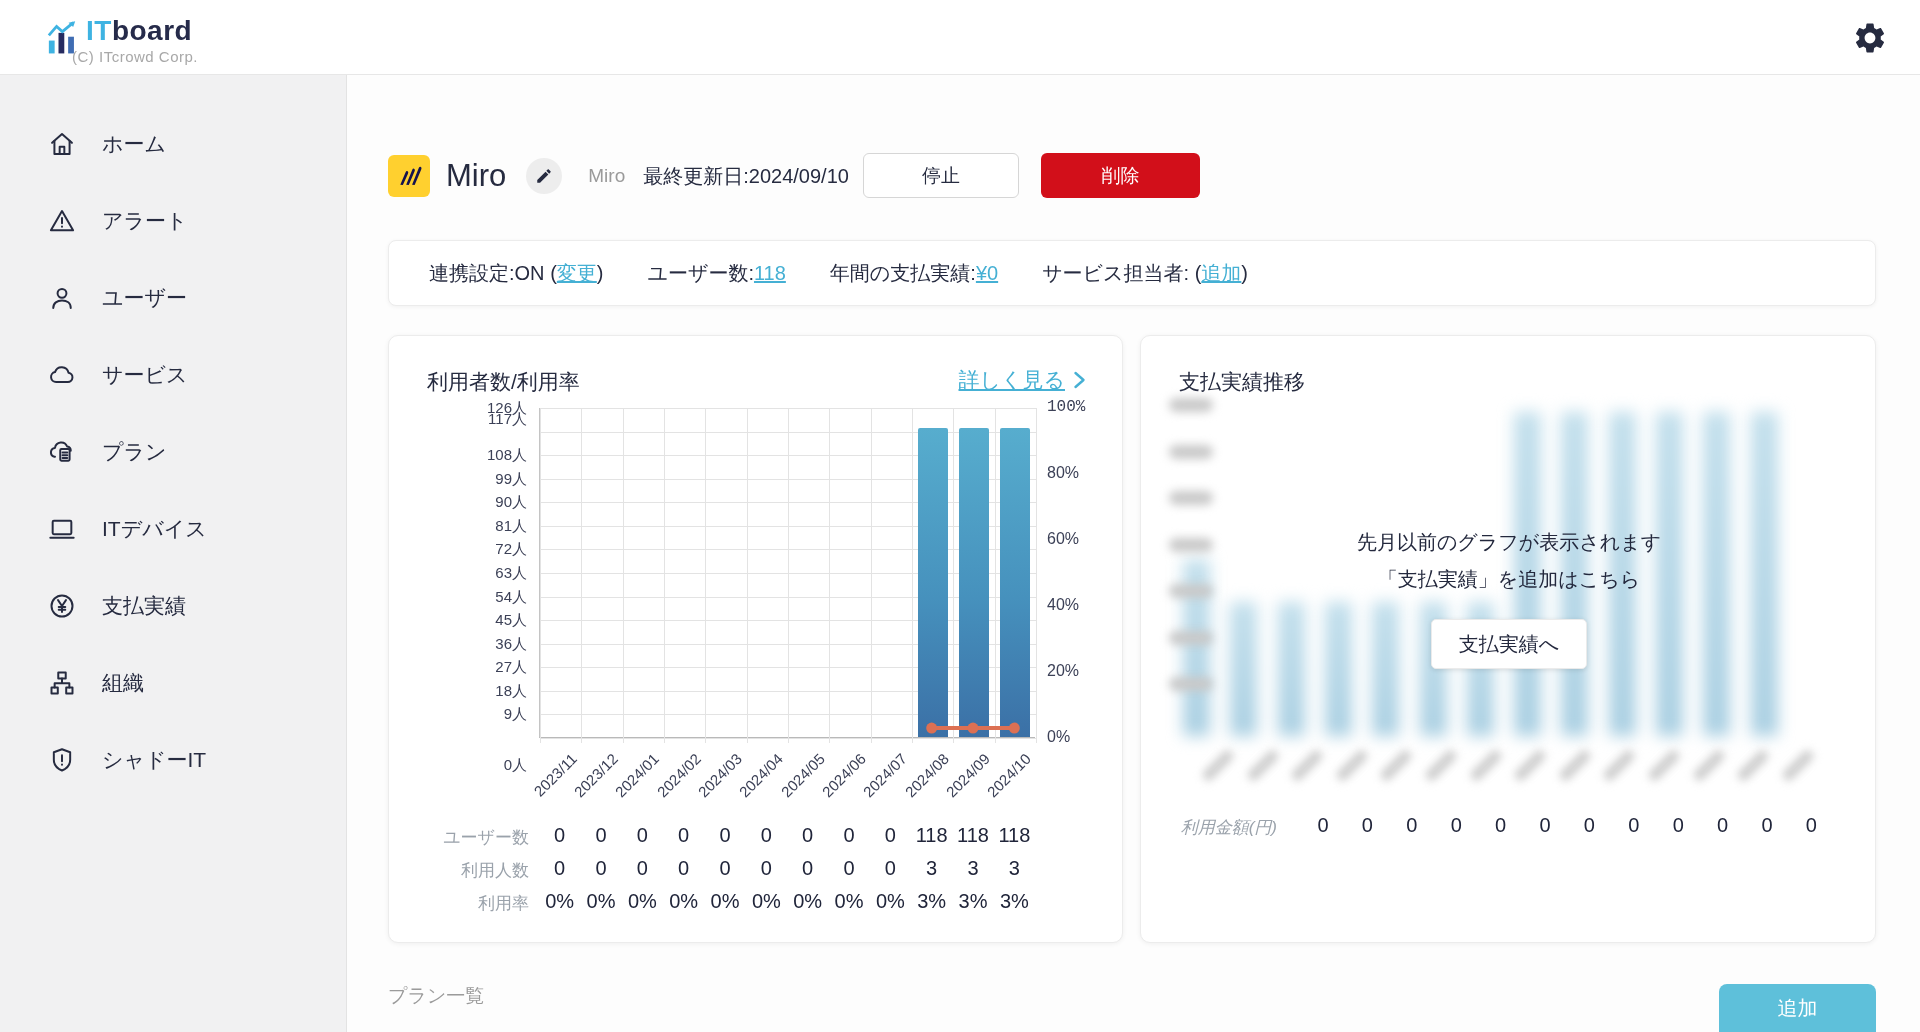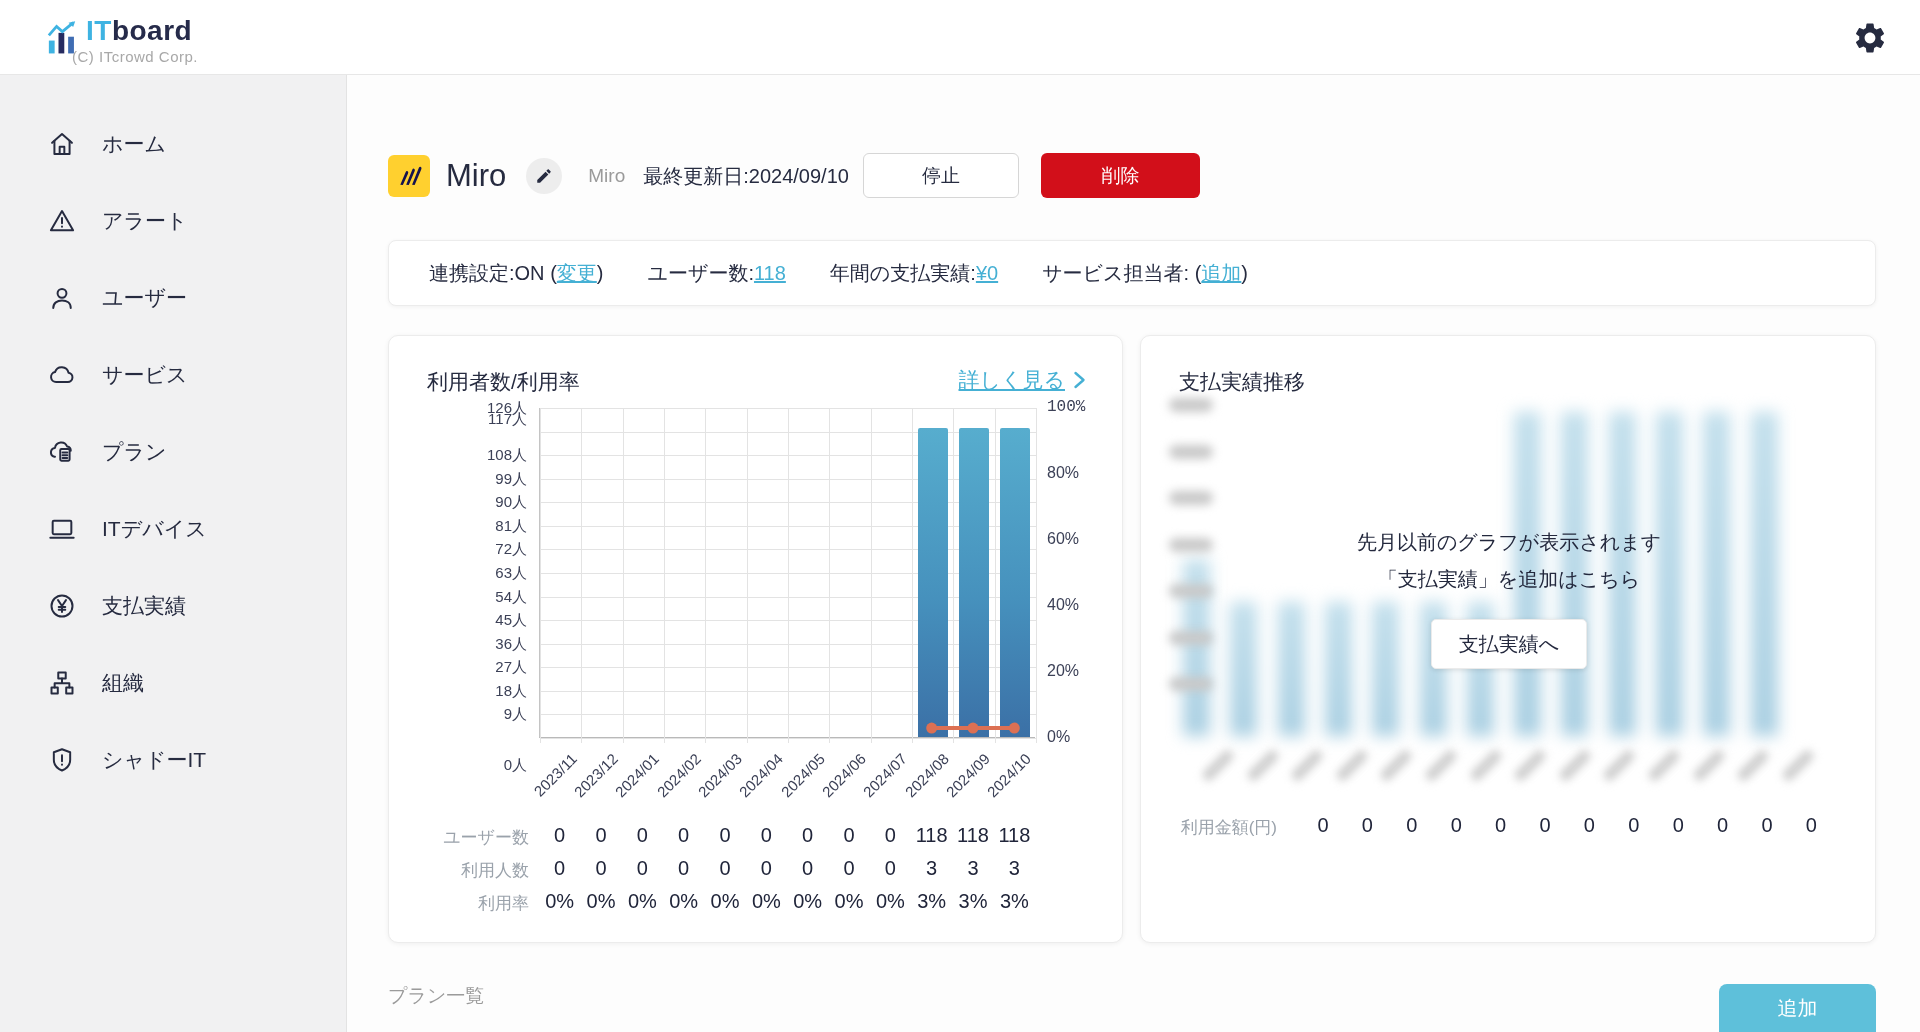--- a/index.html
+++ b/index.html
@@ -85,21 +85,21 @@
     background:linear-gradient(180deg,#c2dfec 0%,#a9cfe2 100%); }
   .ysmudge { position:absolute; left:28px; width:44px; height:14px; border-radius:7px; background:#c9c9c9;
     filter:blur(5px); }
   .xsmudge { position:absolute; width:38px; height:11px; border-radius:5px; background:#cdcdcd;
     filter:blur(4px); transform:rotate(-45deg); }
   .pm-overlay { position:absolute; left:0; top:188px; width:736px; text-align:center; z-index:5; }
   .pm-overlay div { font-size:20px; font-weight:500; color:#23283d; line-height:37px; }
   .pm-btn { position:absolute; left:290px; top:283px; width:156px; height:50px; background:#fff;
     border:1px solid #ebebeb; border-radius:5px; box-shadow:0 1px 5px rgba(0,0,0,.12);
     font-size:20px; color:#23283d; cursor:pointer; z-index:6; }
-  .amt-label { position:absolute; left:24px; top:480px; width:112px; text-align:right; font-size:17px; color:#9aa2ab; }
+  .amt-label { position:absolute; left:24px; top:480px; width:112px; text-align:right; font-size:17px; color:#9aa2ab;font-style:italic; }
   .amt-val { position:absolute; top:478px; transform:translateX(-50%); font-size:20px; font-weight:500; color:#20253a; }
 
   
   .plan-title { position:absolute; left:41px; top:908px; font-size:19px; color:#9b9b9b; }
   .btn-add { position:absolute; right:44px; bottom:0; width:157px; height:48px; background:#5ec0da;
     border:none; border-radius:8px 8px 0 0; font-size:20px; color:#fff; cursor:pointer; }
 </style>
 </head>
 <body>
 

